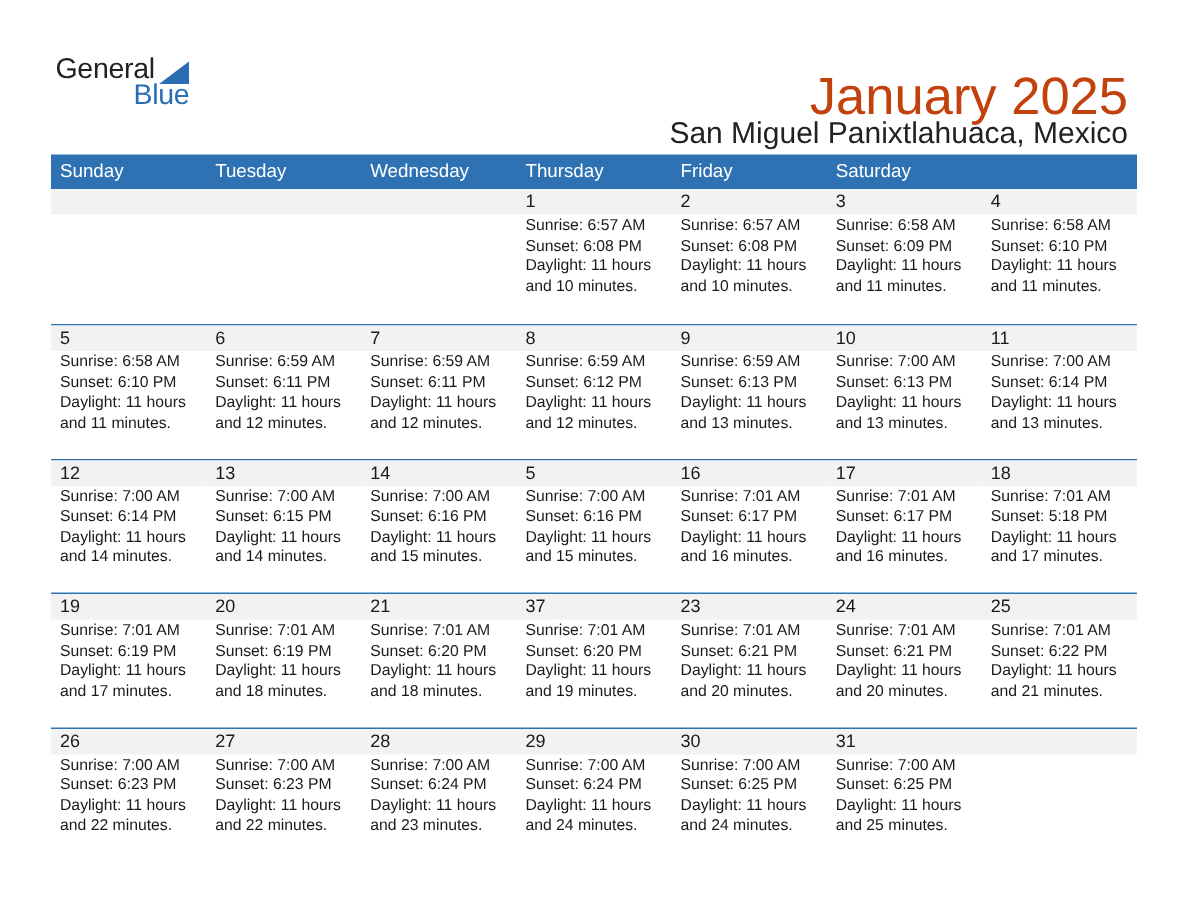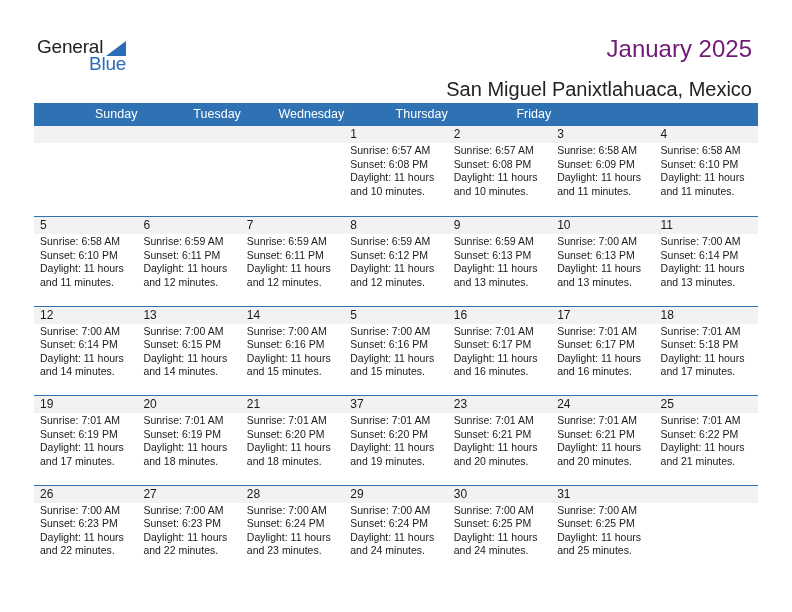--- a/index.html
+++ b/index.html
@@ -3,25 +3,25 @@
 <meta charset="utf-8">
 <style>
   html, body { margin: 0; padding: 0; background: #ffffff; }
   body { width: 792px; height: 612px; position: relative; overflow: hidden;
          font-family: "Liberation Sans", sans-serif; color: #1a1a1a; }
   .logo { position: absolute; left: 37px; top: 36px; width: 100px; height: 40px; }
   .logo .general { position: absolute; left: 0; top: 0; font-size: 19px; color: #222; letter-spacing: -0.2px; }
   .logo .blue { position: absolute; left: 52px; top: 17px; font-size: 19px; color: #2a6db5; letter-spacing: -0.2px; }
   .logo .tri { position: absolute; left: 69px; top: 5px; width: 0; height: 0;
                border-bottom: 15px solid #2a6db5; border-left: 20px solid transparent; }
-  .title { position: absolute; right: 40px; top: 35px; font-size: 24px; color: #701a75; }
+  .title { position: absolute; right: 40px; top: 45px; font-size: 35px; color: #c2410c; }
   .subtitle { position: absolute; right: 40px; top: 78px; font-size: 20px; color: #222; }
   .cal { position: absolute; left: 34px; top: 103px; width: 724px; }
   .header { display: grid; grid-template-columns: repeat(7, 1fr); background: #2f72b3; height: 23px; }
-  .header div { color: #fff; font-size: 12.5px; line-height: 23px; padding-left: 6px; text-align: right; }
+  .header div { color: #fff; font-size: 12.5px; line-height: 23px; padding-left: 6px; }
   .week { display: grid; grid-template-columns: repeat(7, 1fr); border-top: 1.5px solid #2f72b3; height: 88.5px; }
   .week.first { border-top: none; height: 90px; }
   .cell { position: relative; }
   .cell .num { background: #f2f2f2; height: 17px; font-size: 12px; line-height: 17px; padding-left: 6px; }
   .cell .info { font-size: 10.5px; line-height: 13.5px; padding-left: 6px; padding-top: 1px; color: #1a1a1a; }
   .cell.empty .num { background: #f2f2f2; }
 </style>
 </head>
 <body>
 
@@ -34,20 +34,21 @@
 <div class="title">January 2025</div>
 <div class="subtitle">San Miguel Panixtlahuaca, Mexico</div>
 
 <div class="cal">
   <div class="header">
     <div>Sunday</div>
     <div>Tuesday</div>
     <div>Wednesday</div>
     <div>Thursday</div>
     <div>Friday</div>
+    <div>Saturday</div>
   </div>
   <div id="weeks">
       <div class="week first">
         <div class="cell empty">
           <div class="num"></div>
           <div class="info">
             <div></div>
             <div></div>
             <div></div>
             <div></div>

